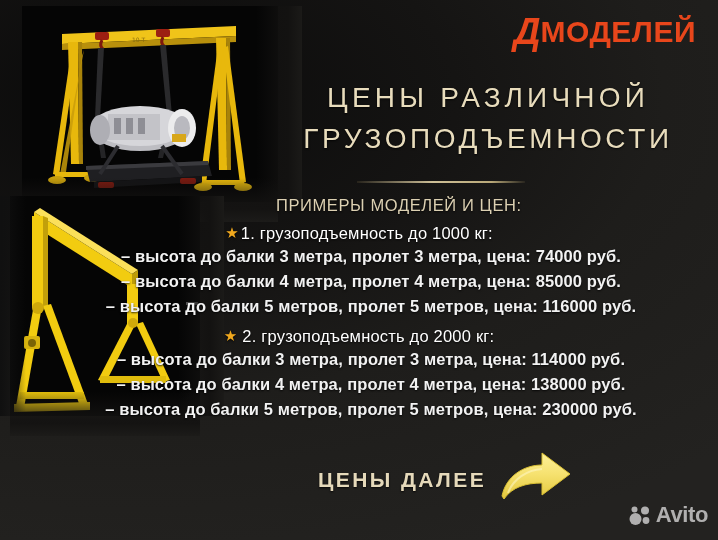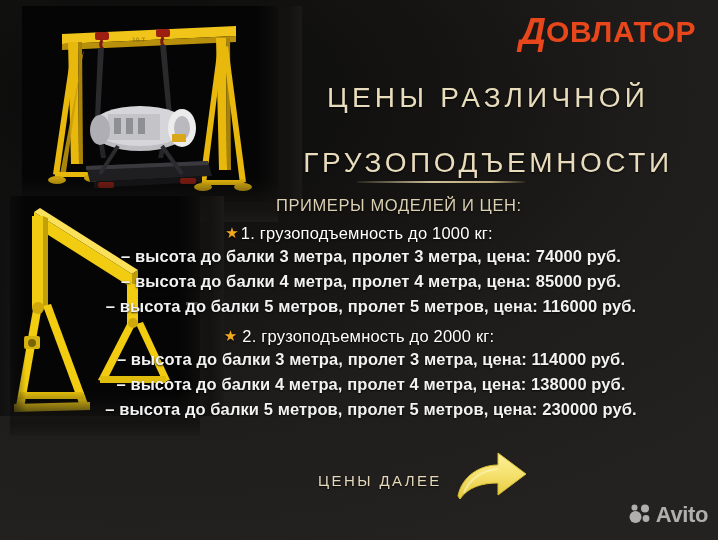--- a/index.html
+++ b/index.html
@@ -67,21 +67,21 @@
   #headline {
     position:absolute; left:276px; top:78px; width:424px;
     text-align:center;
     color:#e8dcbc;
     font-size:28px;
     line-height:1.46;
     letter-spacing:4.2px;
     font-weight:400;
     text-shadow:0 1px 2px rgba(0,0,0,.8);
   }
-  #headline .l2 { display:block; letter-spacing:3.6px;margin-top:24px; }
+  #headline .l2 { display:block; letter-spacing:3.6px; }
 
   #divider {
     position:absolute; left:357px; top:181px; width:168px; height:2px;
     background:linear-gradient(to right, rgba(150,130,85,.15), #cdbf97 45%, #b9a878 80%, rgba(150,130,85,.12));
   }
 
   
   #subtitle {
     position:absolute; left:276px; top:196px; width:424px;
     color:#dcd0b2;
@@ -129,31 +129,31 @@
   #group1 .price-line.wide,
   #group2 .price-line.wide { padding-left:24px; }
 
   
   #cta {
     position:absolute; left:318px; top:452px;
     display:flex; align-items:center; gap:14px;
   }
   #cta-text {
     color:#e5d9ba;
-    font-size:15px;
+    font-size:21px;
     letter-spacing:2.4px;
-    font-weight:400;
+    font-weight:700;
     text-shadow:0 1px 2px rgba(0,0,0,.8);
   }
   #cta-arrow { width:72px; height:56px; position:relative; top:-4px; }
 
   
   #avito {
     position:absolute; right:10px; bottom:14px;
-    display:flex; align-items:flex-start; gap:5px;
+    display:flex; align-items:flex-end; gap:5px;
     opacity:.82;
   }
   #avito-mark { width:22px; height:20px; }
   #avito-text {
     color:#cfcfcf; font-size:22px; font-weight:bold;
     letter-spacing:-.4px; line-height:1;
   }
 </style>
 </head>
 <body>
@@ -252,21 +252,21 @@
         <rect x="176" y="106" width="12" height="3" fill="#6a6a6a"></rect>
       </svg>
       <div class="photo-fade-r"></div>
       <div class="photo-fade-b"></div>
       <div class="photo-fade-l"></div>
     </div>
   </div>
 
   <div id="logo">
     <span id="logo-d">Д</span>
-    <span id="logo-rest">ОВЛАТОР</span>
+    <span id="logo-rest">МОДЕЛЕЙ</span>
   </div>
 
   <div id="headline">
     <span>ЦЕНЫ РАЗЛИЧНОЙ</span>
     <span class="l2">ГРУЗОПОДЪЕМНОСТИ</span>
   </div>
   <div id="divider"></div>
 
   <div id="subtitle">ПРИМЕРЫ МОДЕЛЕЙ И ЦЕН:</div>
 

